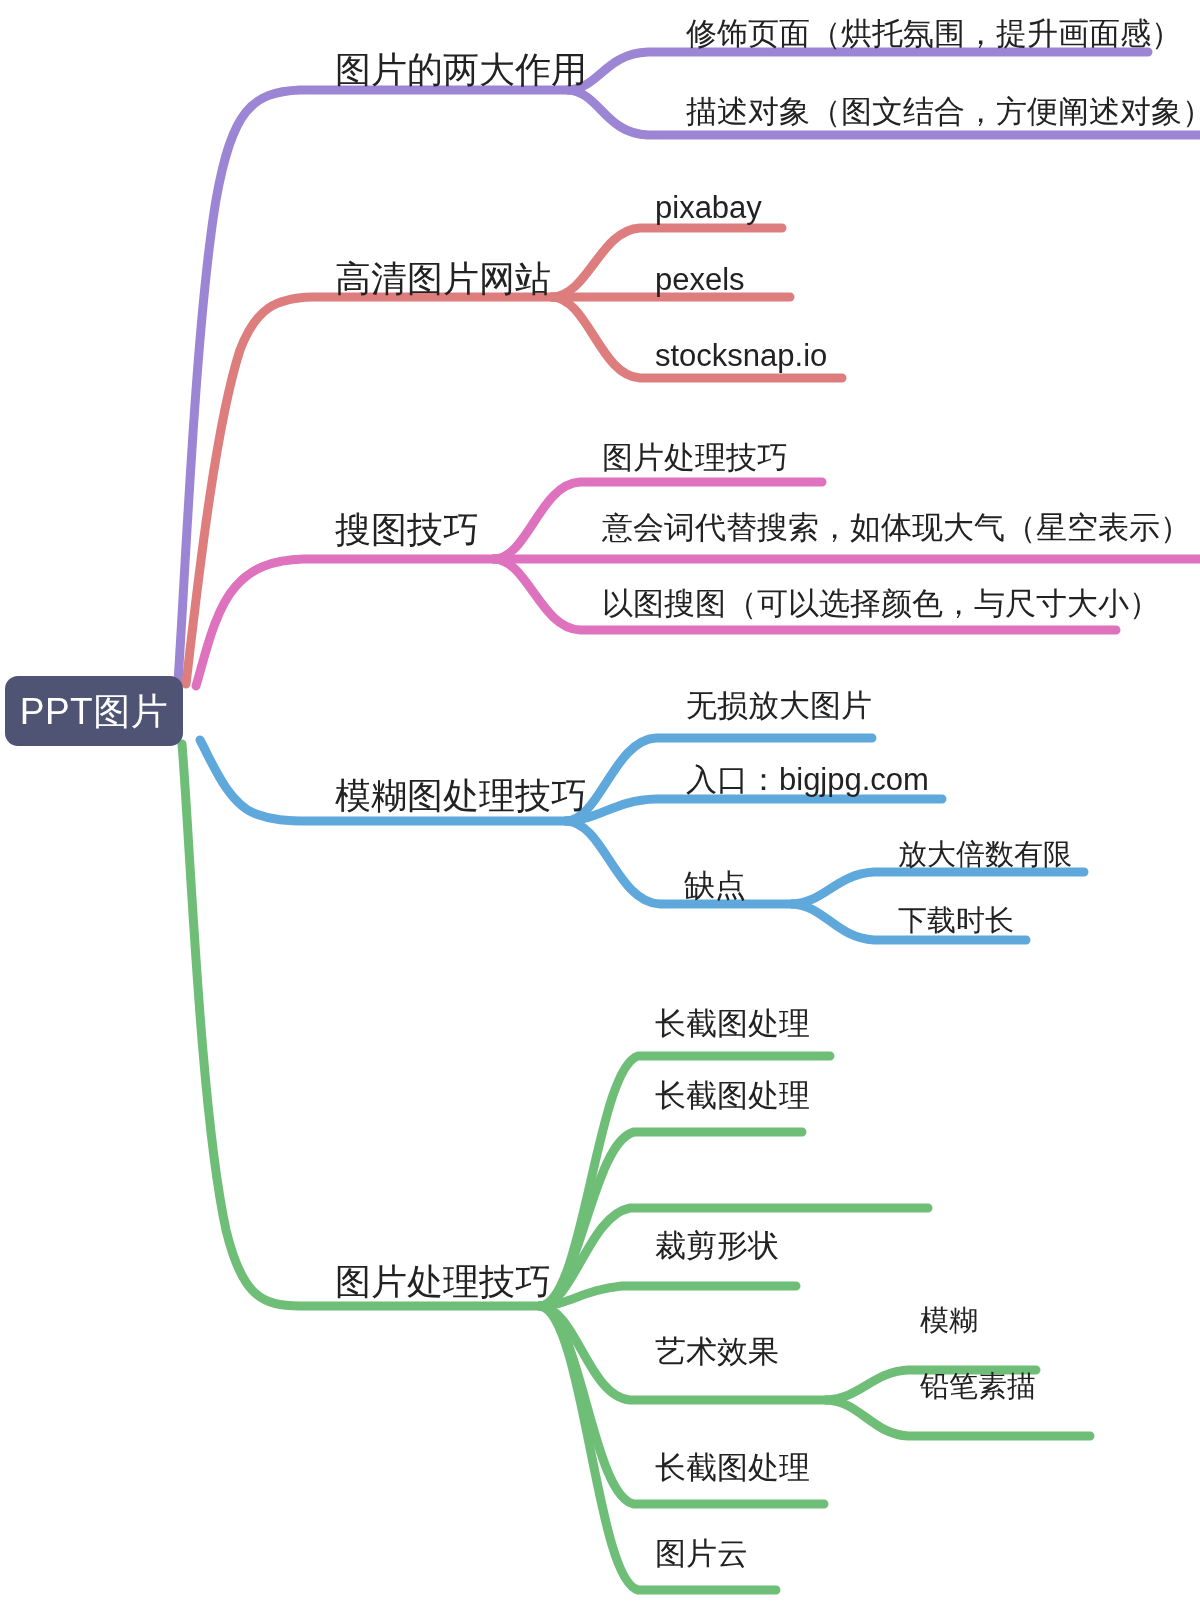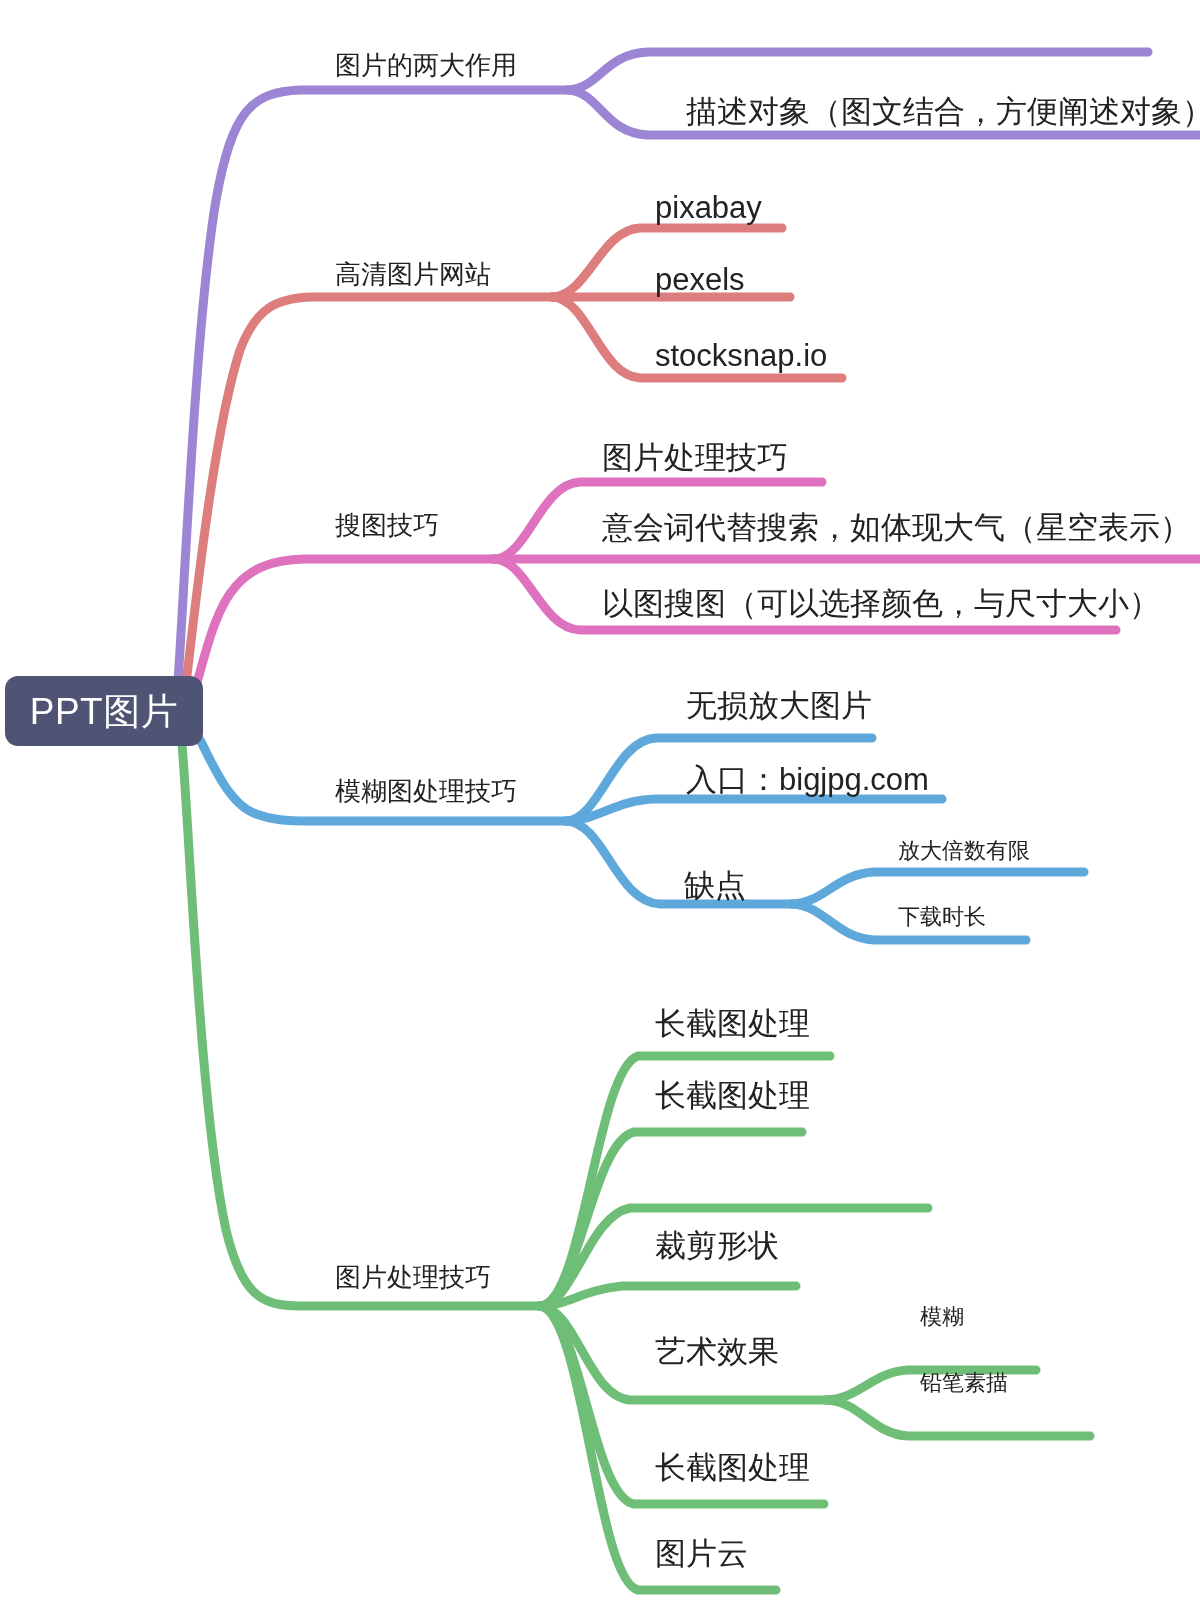--- a/index.html
+++ b/index.html
@@ -31,21 +31,21 @@
   }
   svg#wires path {
     fill: none;
     stroke-linecap: round;
     stroke-linejoin: round;
   }
   .root-node {
     position: absolute;
     left: 5px;
     top: 676px;
-    width: 198px;
+    width: 178px;
     height: 70px;
     border-radius: 13px;
     display: flex;
     align-items: center;
     justify-content: center;
     box-sizing: border-box;
     z-index: 5;
   }
   .root-label {
     color: #ffffff;
@@ -55,30 +55,30 @@
     white-space: nowrap;
   }
   .node-label {
     position: absolute;
     white-space: nowrap;
     color: #222222;
     line-height: 1;
     z-index: 4;
   }
   .lvl1 {
-    font-size: 26px;
+    font-size: 36px;
   }
   .lvl2 {
     font-size: 31px;
   }
   .lvl2-en {
     font-size: 31px;
   }
   .lvl3 {
-    font-size: 22px;
+    font-size: 29px;
   }
 </style>
 </head>
 <body>
 
 <div id="mindmap">
 
   <svg id="wires" viewBox="0 0 1200 1604">
 
     <g>
@@ -145,20 +145,21 @@
   <div class="node-label lvl1" style="left:335px; top:52px;">图片的两大作用</div>
 
   <div class="node-label lvl1" style="left:335px; top:261px;">高清图片网站</div>
 
   <div class="node-label lvl1" style="left:335px; top:512px;">搜图技巧</div>
 
   <div class="node-label lvl1" style="left:335px; top:778px;">模糊图处理技巧</div>
 
   <div class="node-label lvl1" style="left:335px; top:1264px;">图片处理技巧</div>
 
+  <div class="node-label lvl2" style="left:686px; top:18px;">修饰页面（烘托氛围，提升画面感）</div>
 
   <div class="node-label lvl2" style="left:686px; top:96px;">描述对象（图文结合，方便阐述对象）</div>
 
   <div class="node-label lvl2-en" style="left:655px; top:192px;">pixabay</div>
 
   <div class="node-label lvl2-en" style="left:655px; top:264px;">pexels</div>
 
   <div class="node-label lvl2-en" style="left:655px; top:340px;">stocksnap.io</div>
 
   <div class="node-label lvl2" style="left:602px; top:442px;">图片处理技巧</div>

